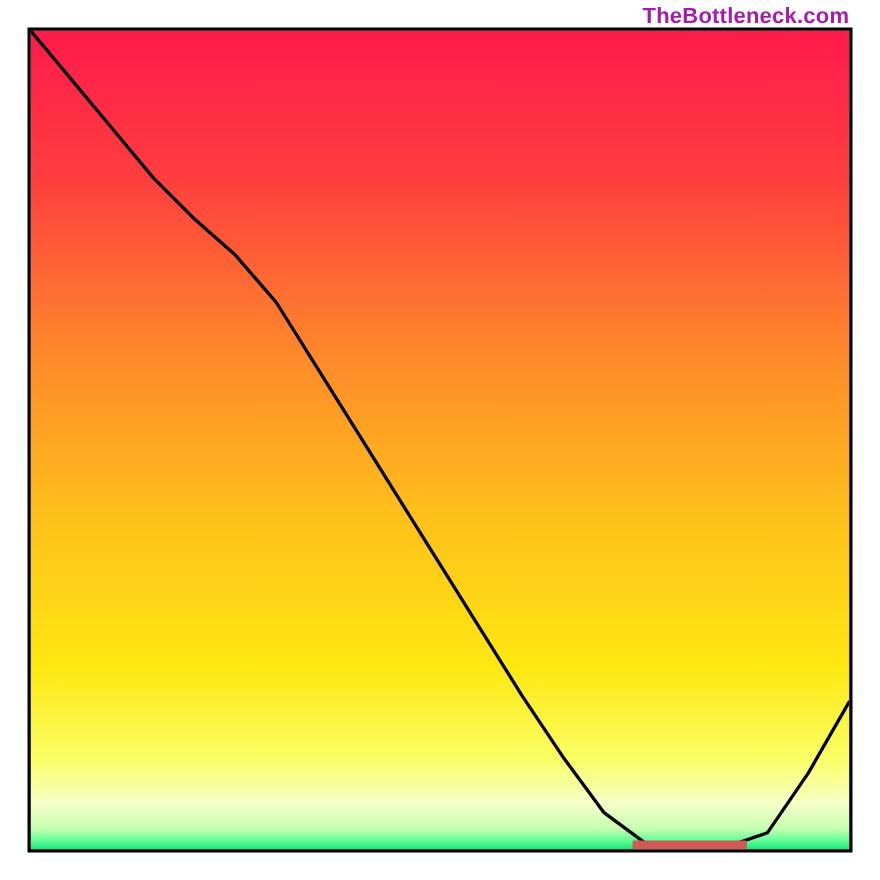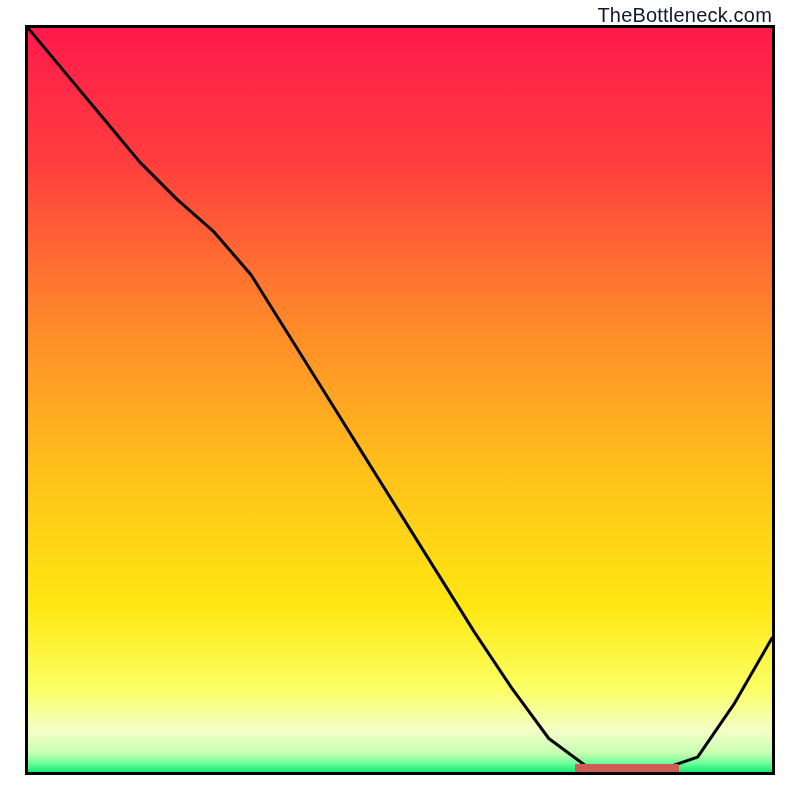--- a/index.html
+++ b/index.html
@@ -25,22 +25,22 @@
     left: 0;
     top: 0;
     width: 100%;
     height: 100%;
   }
   .watermark {
     position: absolute;
     top: 4px;
     right: 28px;
     font-size: 20px;
-    font-weight: 400;
-    color: #0f172a;
+    font-weight: 700;
+    color: #a21caf;
     letter-spacing: 0.2px;
     margin-left: 31px;
   }
   .curve-svg {
     position: absolute;
     left: 0;
     top: 0;
     width: 100%;
     height: 100%;
   }

